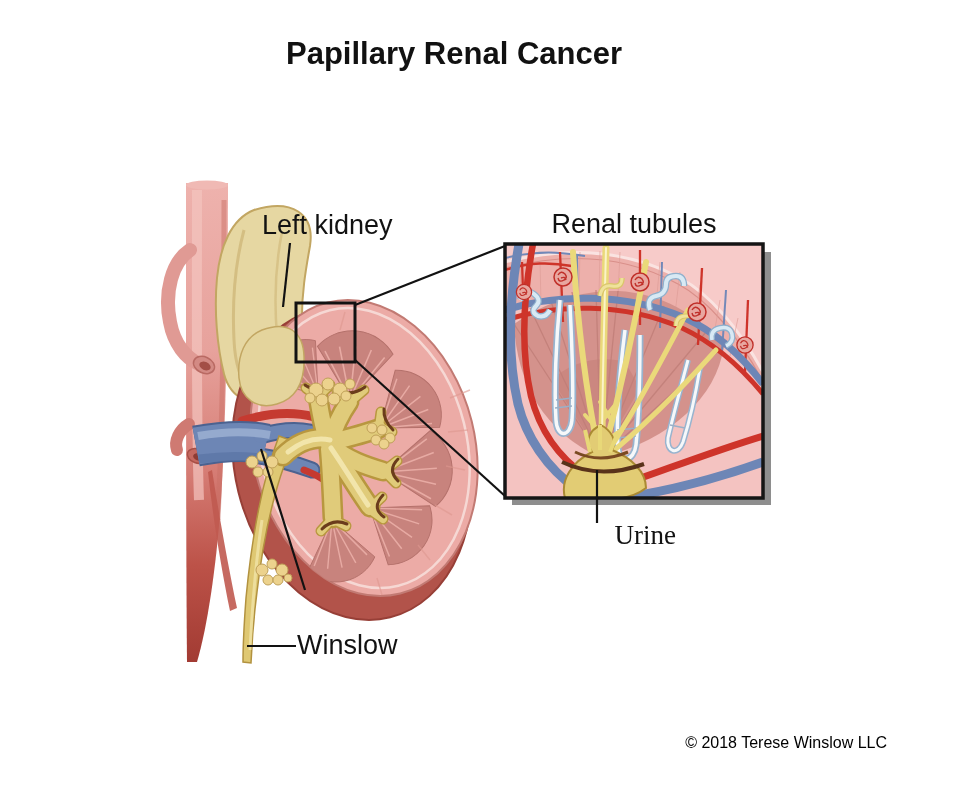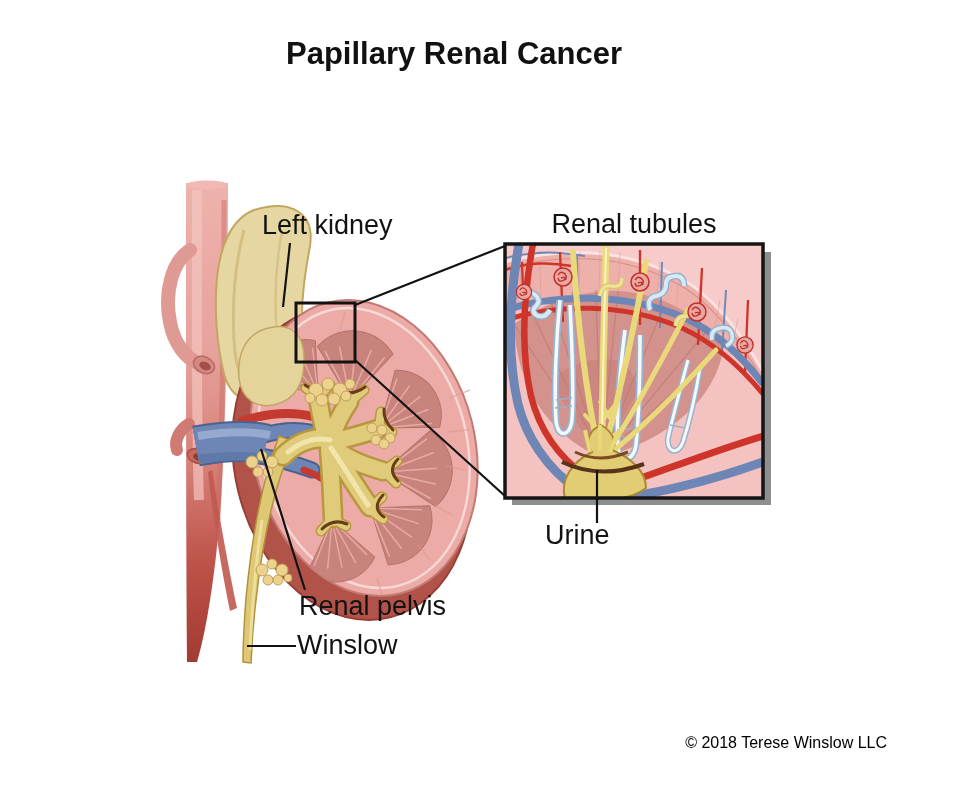--- a/index.html
+++ b/index.html
@@ -3,21 +3,21 @@
 <meta charset="utf-8">
 <style>
   html,body{margin:0;padding:0;background:#ffffff;}
   .canvas{position:relative;width:908px;height:788px;background:#ffffff;overflow:hidden;
           font-family:"Liberation Sans", sans-serif;}
   .canvas svg{position:absolute;left:0;top:0;}
   .lbl{position:absolute;color:#121212;font-size:27px;line-height:1.05;white-space:nowrap;}
   .title{position:absolute;left:0;top:36px;width:100%;text-align:center;font-size:31px;
          font-weight:bold;color:#111;}
   .lbl-renal-tubules{left:505px;top:210px;width:258px;text-align:center;white-space:nowrap;}
-  .lbl-urine{left:545px;top:521px;width:156px;text-align:left;}
+  .lbl-urine{left:520px;top:521px;width:156px;text-align:right;font-family:Liberation Serif, serif;}
   .credit{position:absolute;right:21px;top:733px;text-align:right;color:#000000;
           font-size:16px;line-height:19px;}
 </style>
 </head>
 <body>
 
 <div class="canvas">
 
 <svg width="970" height="788" viewBox="0 0 970 788">
   <defs>
@@ -274,19 +274,18 @@
     </g>
     <rect x="505" y="244" width="258" height="254" fill="none" stroke="#151515" stroke-width="3.5"></rect>
     <line x1="597" y1="470" x2="597" y2="523" stroke="#121212" stroke-width="2.2"></line>
   </g>
 </svg>
 
 <div class="title">Papillary Renal Cancer</div>
 <div class="lbl" style="left:262px;top:211px;">Left kidney</div>
 <div class="lbl lbl-renal-tubules">Renal tubules</div>
 <div class="lbl lbl-urine">Urine</div>
-<div class="lbl" style="left:299px;top:592px;">Renal pelvis</div>
 <div class="lbl" style="left:297px;top:631px;">Winslow</div>
 <div class="credit">
   <div>© 2018 Terese Winslow LLC</div>
 </div>
 
 </div>
 
 </body></html>

